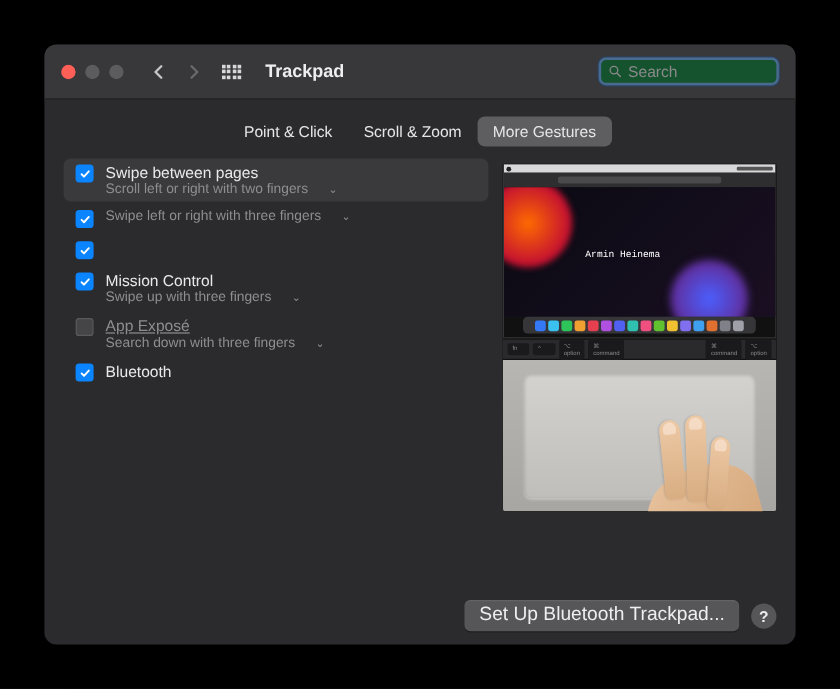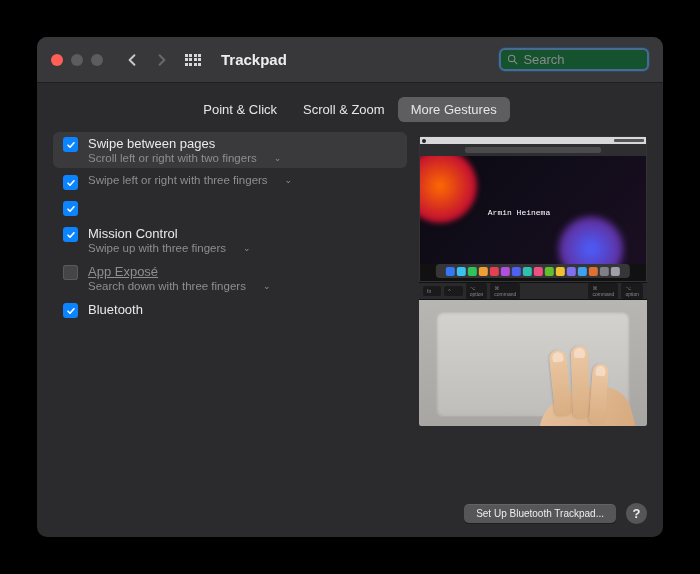--- a/index.html
+++ b/index.html
@@ -159,21 +159,21 @@
   .f3 { width:16px; height:60px; bottom:10px; right:22px; transform:rotate(4deg);}
   .nail { position:absolute; top:2px; left:3px; right:3px; height:10px;
     background:rgba(255,240,230,0.5); border-radius:6px 6px 3px 3px;}
 
   .footer {
     height:48px; display:flex; align-items:center; justify-content:flex-end;
     padding:0 16px; gap:10px;
   }
   .btn {
     background:#565558; color:#eeedef; border:none;
-    font-size:10px; padding:4px 12px; border-radius:5px;
+    font-size:16px; padding:4px 12px; border-radius:5px;
     box-shadow:0 1px 0 rgba(0,0,0,0.3), inset 0 1px 0 rgba(255,255,255,0.08);
     cursor:pointer;
   }
   .help {
     width:21px; height:21px; border-radius:50%;
     background:#565558; color:#eeedef; border:none;
     font-size:13px; font-weight:600;
     display:flex; align-items:center; justify-content:center;
     cursor:pointer;
   }

